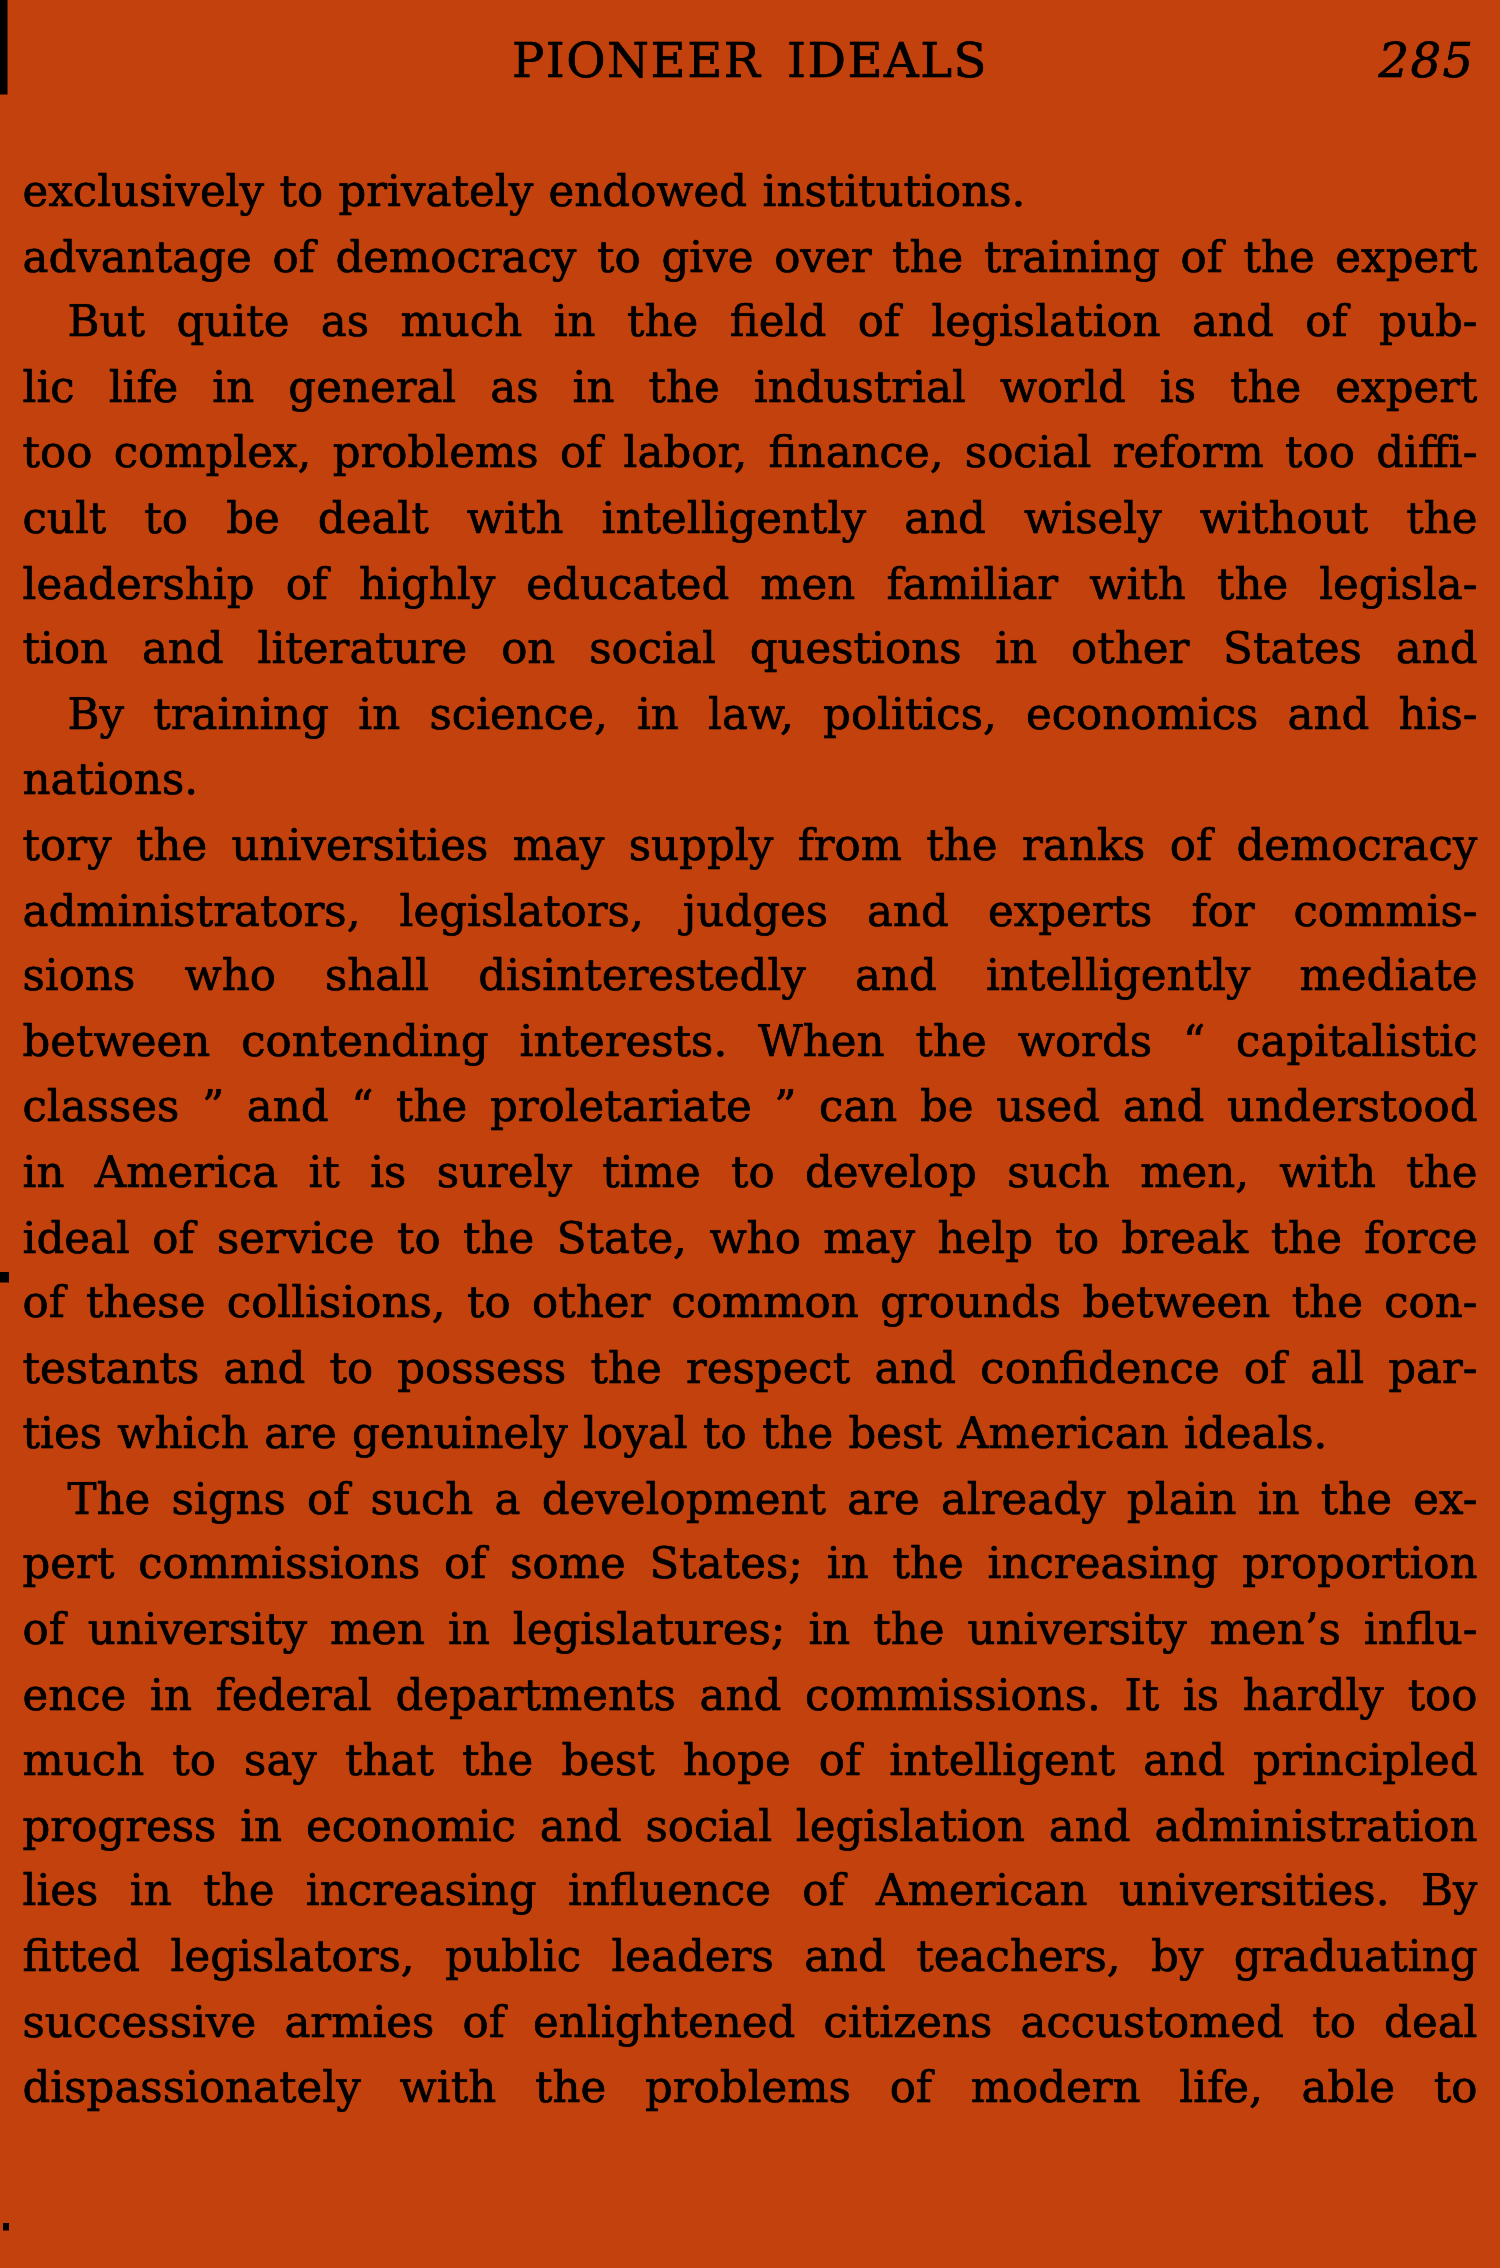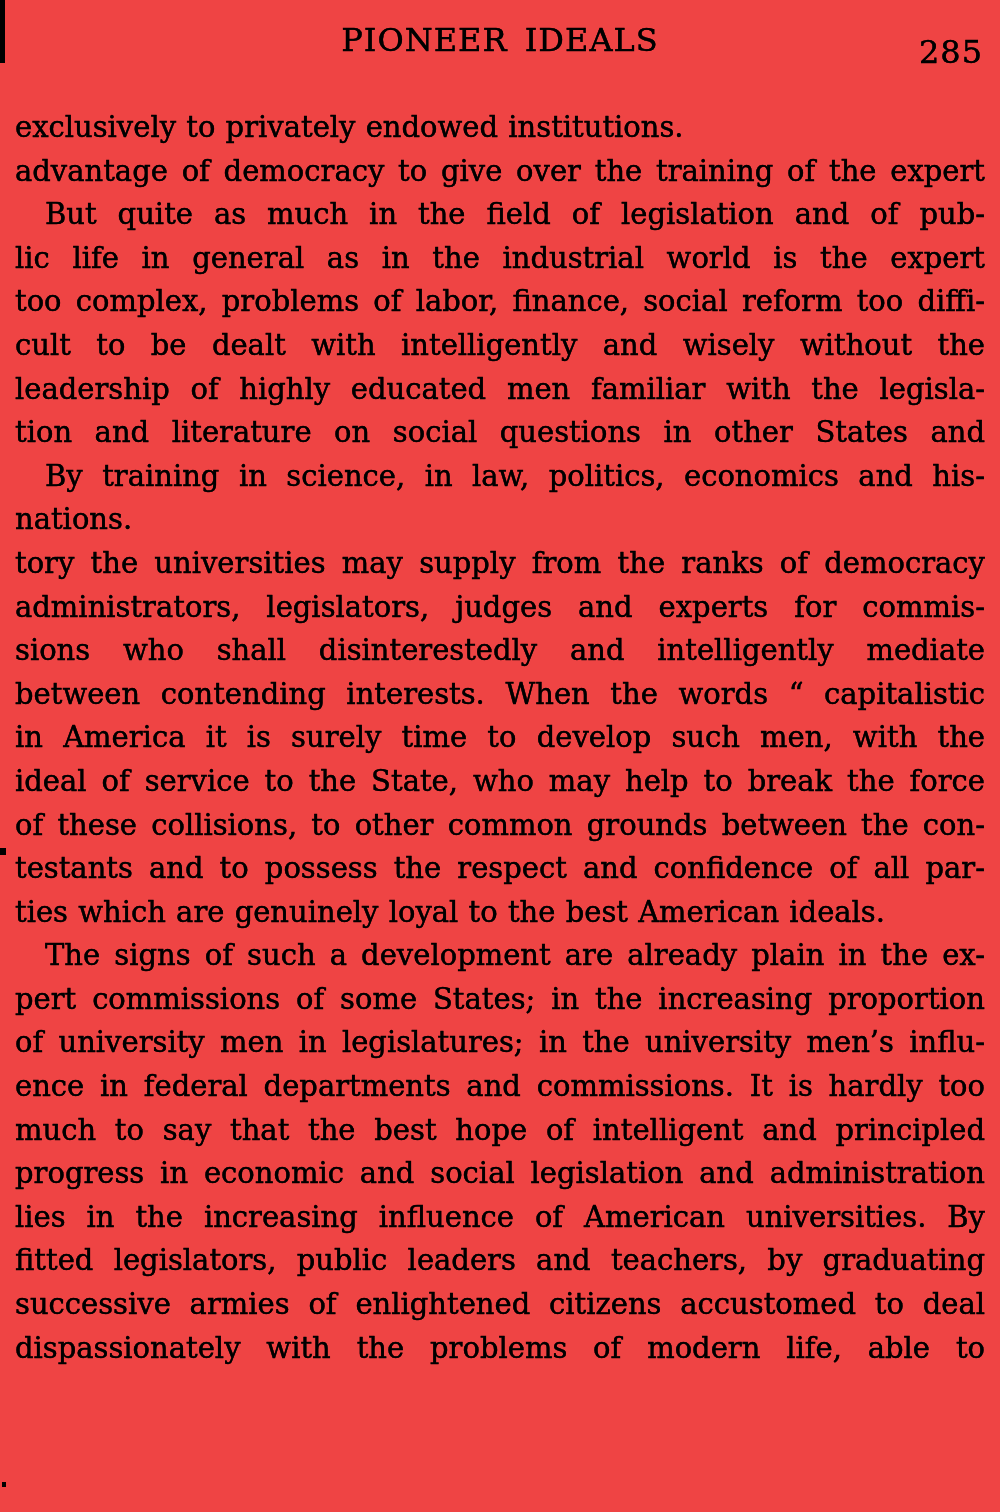--- a/index.html
+++ b/index.html
@@ -4,21 +4,21 @@
 <style>
   html, body {
     margin: 0;
     padding: 0;
     background: #ffffff;
   }
   .page {
     position: relative;
     width: 1000px;
     height: 1512px;
-    background: #ef4444;
+    background: #c2410c;
     color: #000000;
     font-family: "DejaVu Serif", "Liberation Serif", serif;
     overflow: hidden;
     
     -webkit-text-stroke: 0.35px #000;
     text-shadow: 0 0 0.5px rgba(0,0,0,0.85);
   }
   .page-header {
     position: absolute;
     top: 20px;
@@ -30,22 +30,23 @@
   }
   .running-head-title {
     display: block;
     text-align: center;
     letter-spacing: 1px;
     word-spacing: 6px;
   }
   .page-number {
     position: absolute;
     right: 2px;
-    top: 12px;
+    top: 0;
     letter-spacing: 1px;
+    font-style: italic;
   }
   .page-body {
     position: absolute;
     top: 106px;
     left: 15px;
     width: 970px;
   }
   .text-line {
     height: 43.6px;
     line-height: 43.6px;
@@ -92,20 +93,21 @@
       <div class="text-line">too complex, problems of labor, finance, social reform too diffi-</div>
       <div class="text-line">cult to be dealt with intelligently and wisely without the</div>
       <div class="text-line">leadership of highly educated men familiar with the legisla-</div>
       <div class="text-line">tion and literature on social questions in other States and</div>
       <div class="text-line indent">By training in science, in law, politics, economics and his-</div>
       <div class="text-line para-end">nations.</div>
       <div class="text-line">tory the universities may supply from the ranks of democracy</div>
       <div class="text-line">administrators, legislators, judges and experts for commis-</div>
       <div class="text-line">sions who shall disinterestedly and intelligently mediate</div>
       <div class="text-line">between contending interests. When the words “ capitalistic</div>
+      <div class="text-line">classes ” and “ the proletariate ” can be used and understood</div>
       <div class="text-line">in America it is surely time to develop such men, with the</div>
       <div class="text-line">ideal of service to the State, who may help to break the force</div>
       <div class="text-line">of these collisions, to other common grounds between the con-</div>
       <div class="text-line">testants and to possess the respect and confidence of all par-</div>
       <div class="text-line para-end">ties which are genuinely loyal to the best American ideals.</div>
       <div class="text-line indent">The signs of such a development are already plain in the ex-</div>
       <div class="text-line">pert commissions of some States; in the increasing proportion</div>
       <div class="text-line">of university men in legislatures; in the university men’s influ-</div>
       <div class="text-line">ence in federal departments and commissions. It is hardly too</div>
       <div class="text-line">much to say that the best hope of intelligent and principled</div>

